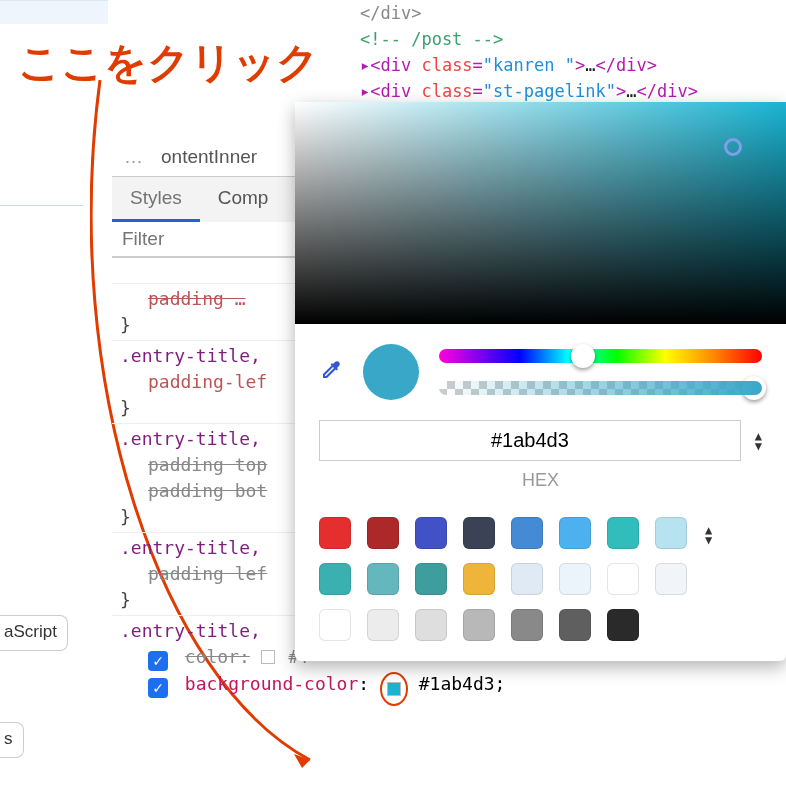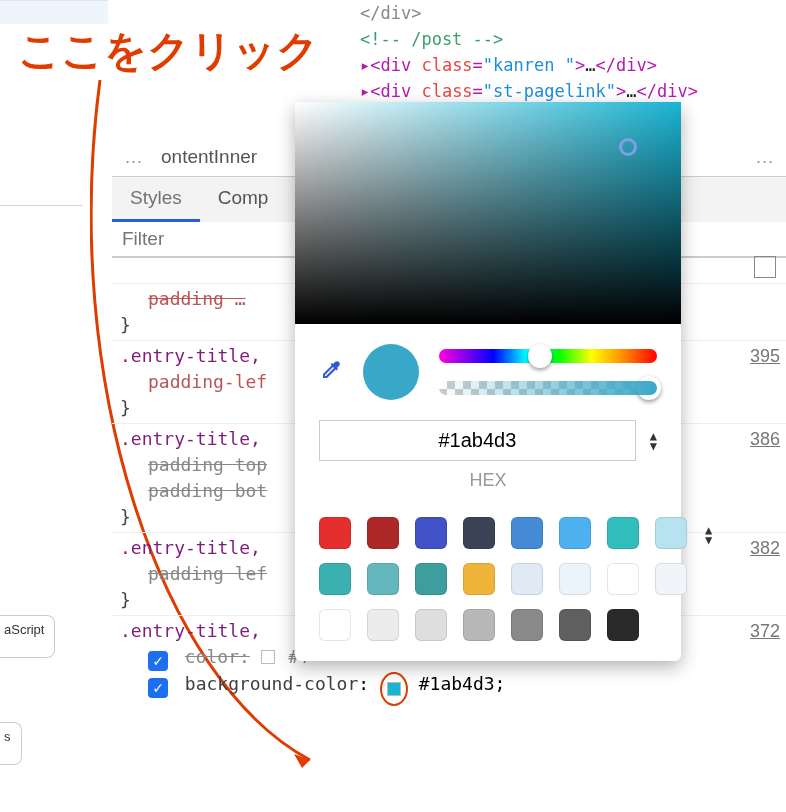--- a/index.html
+++ b/index.html
@@ -23,21 +23,21 @@
     .code-line { line-height: 26px; }
     .c-tagend { color: #888; }
     .c-green { color: #3b9f6f; }
     .c-tag { color: #b519b3; }
     .c-attr { color: #ef4444; }
     .c-quote { color: #1e8ed8; }
     .c-expand { color: #222; }
 
     .annotation {
       position: absolute;
-      top: 23px;
+      top: 35px;
       left: 18px;
       font-family: 'Comic Sans MS', cursive;
       color: #e03c00;
       font-size: 42px;
       font-weight: bold;
       white-space: nowrap;
     }
     .arrow-svg {
       position: absolute;
       top: 80px;
@@ -149,35 +149,35 @@
     .swatch-circle .swatch { margin-right: 0; }
     .url { color: #1253cc; text-decoration: underline; }
 
     
     .left-btn {
       position: absolute;
       left: 0;
       border: 1px solid #ccc;
       border-left: none;
       border-radius: 0 8px 8px 0;
-      padding: 6px 10px 20px 4px;
-      font-family: -apple-system, sans-serif;
-      font-size: 13px;
+      padding: 6px 10px 8px 4px;
+      font-family: -apple-system, sans-serif;
+      font-size: 17px;
       background: #fff;
       color: #333;
     }
     .left-btn.a { top: 615px; }
     .left-btn.b { top: 722px; }
 
     
     .colorpicker {
       position: absolute;
       top: 102px;
       left: 295px;
-      width: 386px;
+      width: 491px;
       background: #fff;
       box-shadow: 0 6px 18px rgba(0,0,0,0.3);
       border-radius: 6px;
       z-index: 10;
     }
     .cp-sl {
       position: relative;
       height: 222px;
       background: linear-gradient(to top, #000, transparent), linear-gradient(to right, #fff, #1ab4d3);
     }
@@ -367,21 +367,21 @@
     <span class="linkright">372</span>
     <div class="sel">.entry-title,</div>
     <div class="indent">
       <span class="cbox">✓</span>
       <span class="strike">color:</span>
       <span class="swatch"></span>
       <span class="strike">#f</span>
     </div>
     <div class="indent">
       <span class="cbox">✓</span>
-      <span style="color:#404040">background-color</span>:
+      <span style="color:#be185d">background-color</span>:
       <span class="swatch-circle">
         <span class="swatch cyan"></span>
       </span>
       <span>#1ab4d3;</span>
     </div>
   </div>
 </div>
 
 <div class="left-btn a">aScript</div>
 <div class="left-btn b">s</div>

